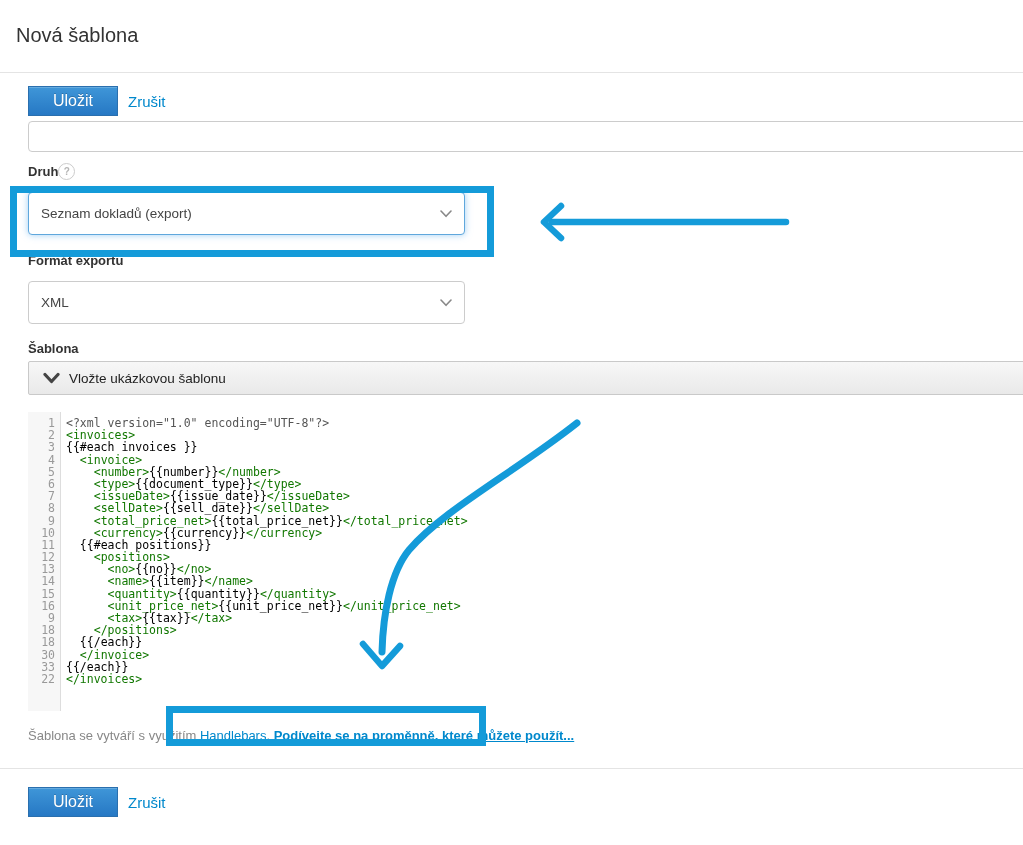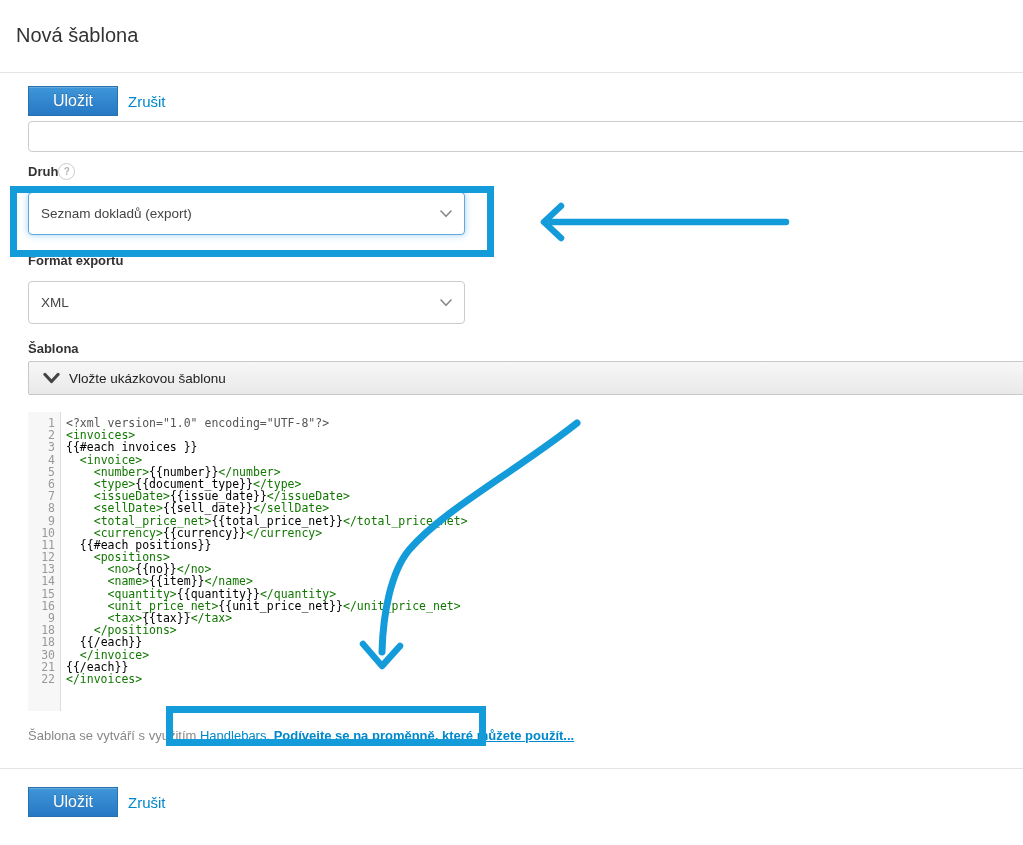--- a/index.html
+++ b/index.html
@@ -121,21 +121,21 @@
         <div class="ln">11</div>
         <div class="ln">12</div>
         <div class="ln">13</div>
         <div class="ln">14</div>
         <div class="ln">15</div>
         <div class="ln">16</div>
         <div class="ln">9</div>
         <div class="ln">18</div>
         <div class="ln">18</div>
         <div class="ln">30</div>
-        <div class="ln">21</div>
+        <div class="ln">33</div>
         <div class="ln">22</div>
       </div>
     <div class="codearea"><div class="cl"><span class="tok-meta">&lt;?xml version="1.0" encoding="UTF-8"?&gt;</span></div><div class="cl"><span class="tok-tag">&lt;invoices&gt;</span></div><div class="cl"><span class="tok-text">{{#each invoices }}</span></div><div class="cl"><span class="tok-text">  </span><span class="tok-tag">&lt;invoice&gt;</span></div><div class="cl"><span class="tok-text">    </span><span class="tok-tag">&lt;number&gt;</span><span class="tok-text">{{number}}</span><span class="tok-tag">&lt;/number&gt;</span></div><div class="cl"><span class="tok-text">    </span><span class="tok-tag">&lt;type&gt;</span><span class="tok-text">{{document_type}}</span><span class="tok-tag">&lt;/type&gt;</span></div><div class="cl"><span class="tok-text">    </span><span class="tok-tag">&lt;issueDate&gt;</span><span class="tok-text">{{issue_date}}</span><span class="tok-tag">&lt;/issueDate&gt;</span></div><div class="cl"><span class="tok-text">    </span><span class="tok-tag">&lt;sellDate&gt;</span><span class="tok-text">{{sell_date}}</span><span class="tok-tag">&lt;/sellDate&gt;</span></div><div class="cl"><span class="tok-text">    </span><span class="tok-tag">&lt;total_price_net&gt;</span><span class="tok-text">{{total_price_net}}</span><span class="tok-tag">&lt;/total_price_net&gt;</span></div><div class="cl"><span class="tok-text">    </span><span class="tok-tag">&lt;currency&gt;</span><span class="tok-text">{{currency}}</span><span class="tok-tag">&lt;/currency&gt;</span></div><div class="cl"><span class="tok-text">  </span><span class="tok-text">{{#each positions}}</span></div><div class="cl"><span class="tok-text">    </span><span class="tok-tag">&lt;positions&gt;</span></div><div class="cl"><span class="tok-text">      </span><span class="tok-tag">&lt;no&gt;</span><span class="tok-text">{{no}}</span><span class="tok-tag">&lt;/no&gt;</span></div><div class="cl"><span class="tok-text">      </span><span class="tok-tag">&lt;name&gt;</span><span class="tok-text">{{item}}</span><span class="tok-tag">&lt;/name&gt;</span></div><div class="cl"><span class="tok-text">      </span><span class="tok-tag">&lt;quantity&gt;</span><span class="tok-text">{{quantity}}</span><span class="tok-tag">&lt;/quantity&gt;</span></div><div class="cl"><span class="tok-text">      </span><span class="tok-tag">&lt;unit_price_net&gt;</span><span class="tok-text">{{unit_price_net}}</span><span class="tok-tag">&lt;/unit_price_net&gt;</span></div><div class="cl"><span class="tok-text">      </span><span class="tok-tag">&lt;tax&gt;</span><span class="tok-text">{{tax}}</span><span class="tok-tag">&lt;/tax&gt;</span></div><div class="cl"><span class="tok-text">    </span><span class="tok-tag">&lt;/positions&gt;</span></div><div class="cl"><span class="tok-text">  </span><span class="tok-text">{{/each}}</span></div><div class="cl"><span class="tok-text">  </span><span class="tok-tag">&lt;/invoice&gt;</span></div><div class="cl"><span class="tok-text">{{/each}}</span></div><div class="cl"><span class="tok-tag">&lt;/invoices&gt;</span></div></div>
   </div>
 
   <p class="hint">
     <span>Šablona se vytváří s využitím </span><a class="hb">Handlebars</a><span>. </span><a class="vars">Podívejte se na proměnně, které můžete použít...</a>
   </p>
 
   <hr class="rule2">

